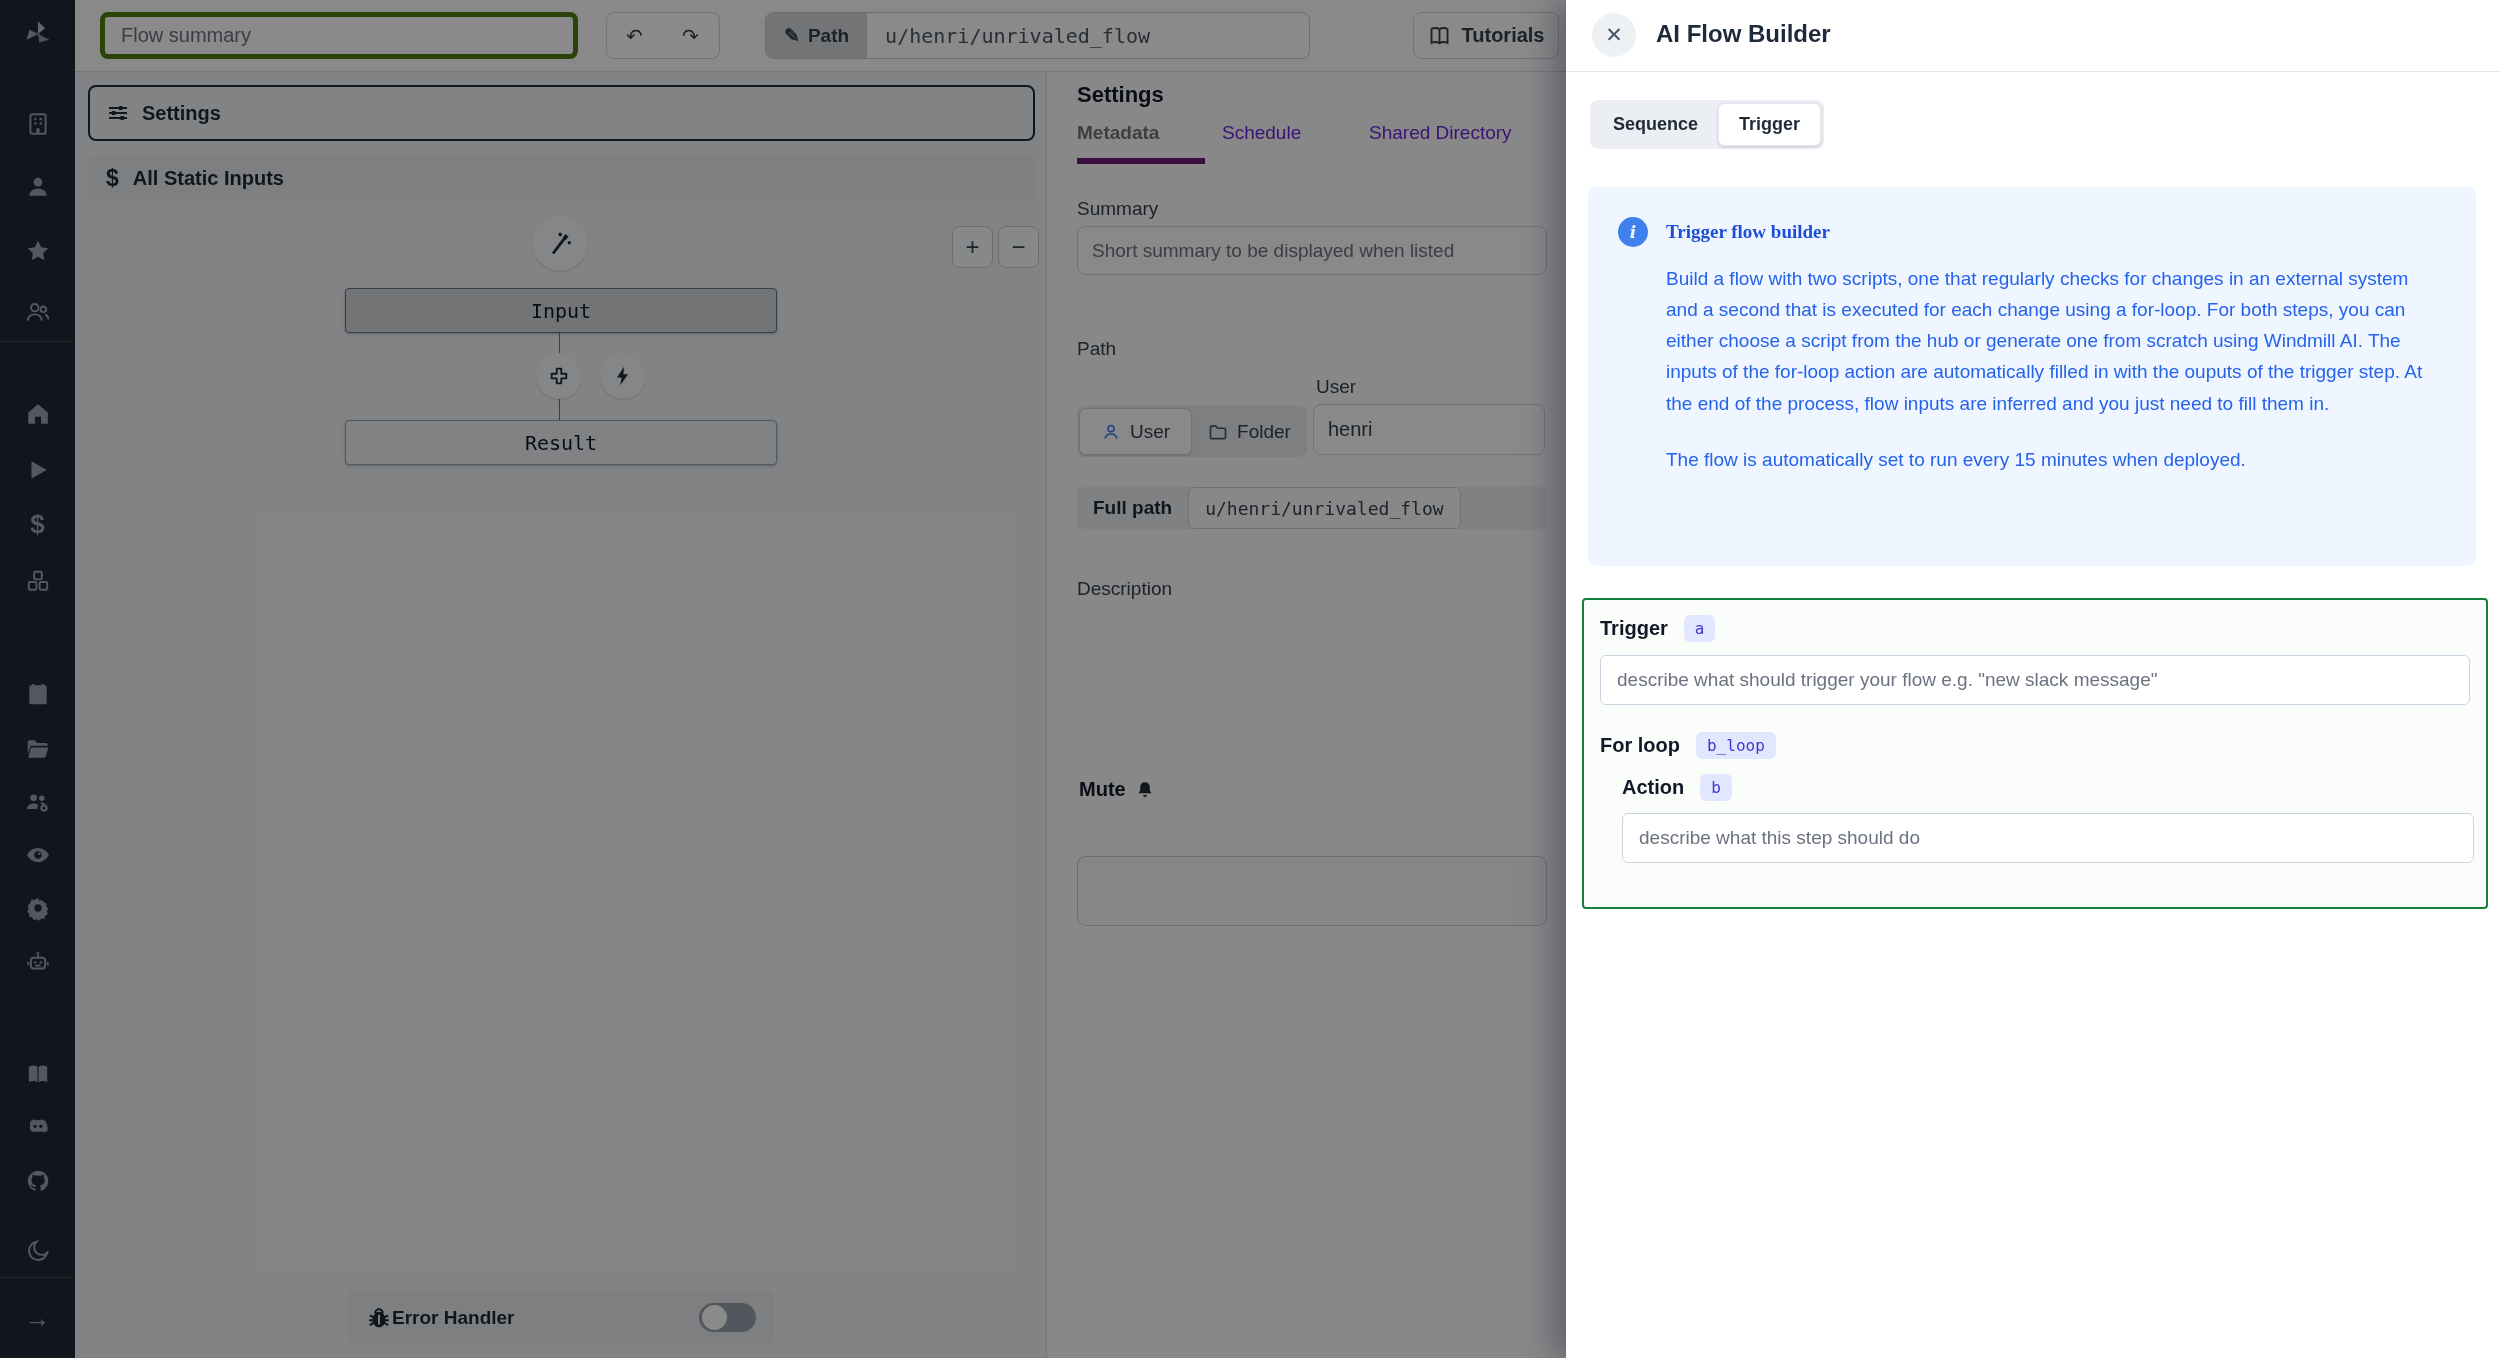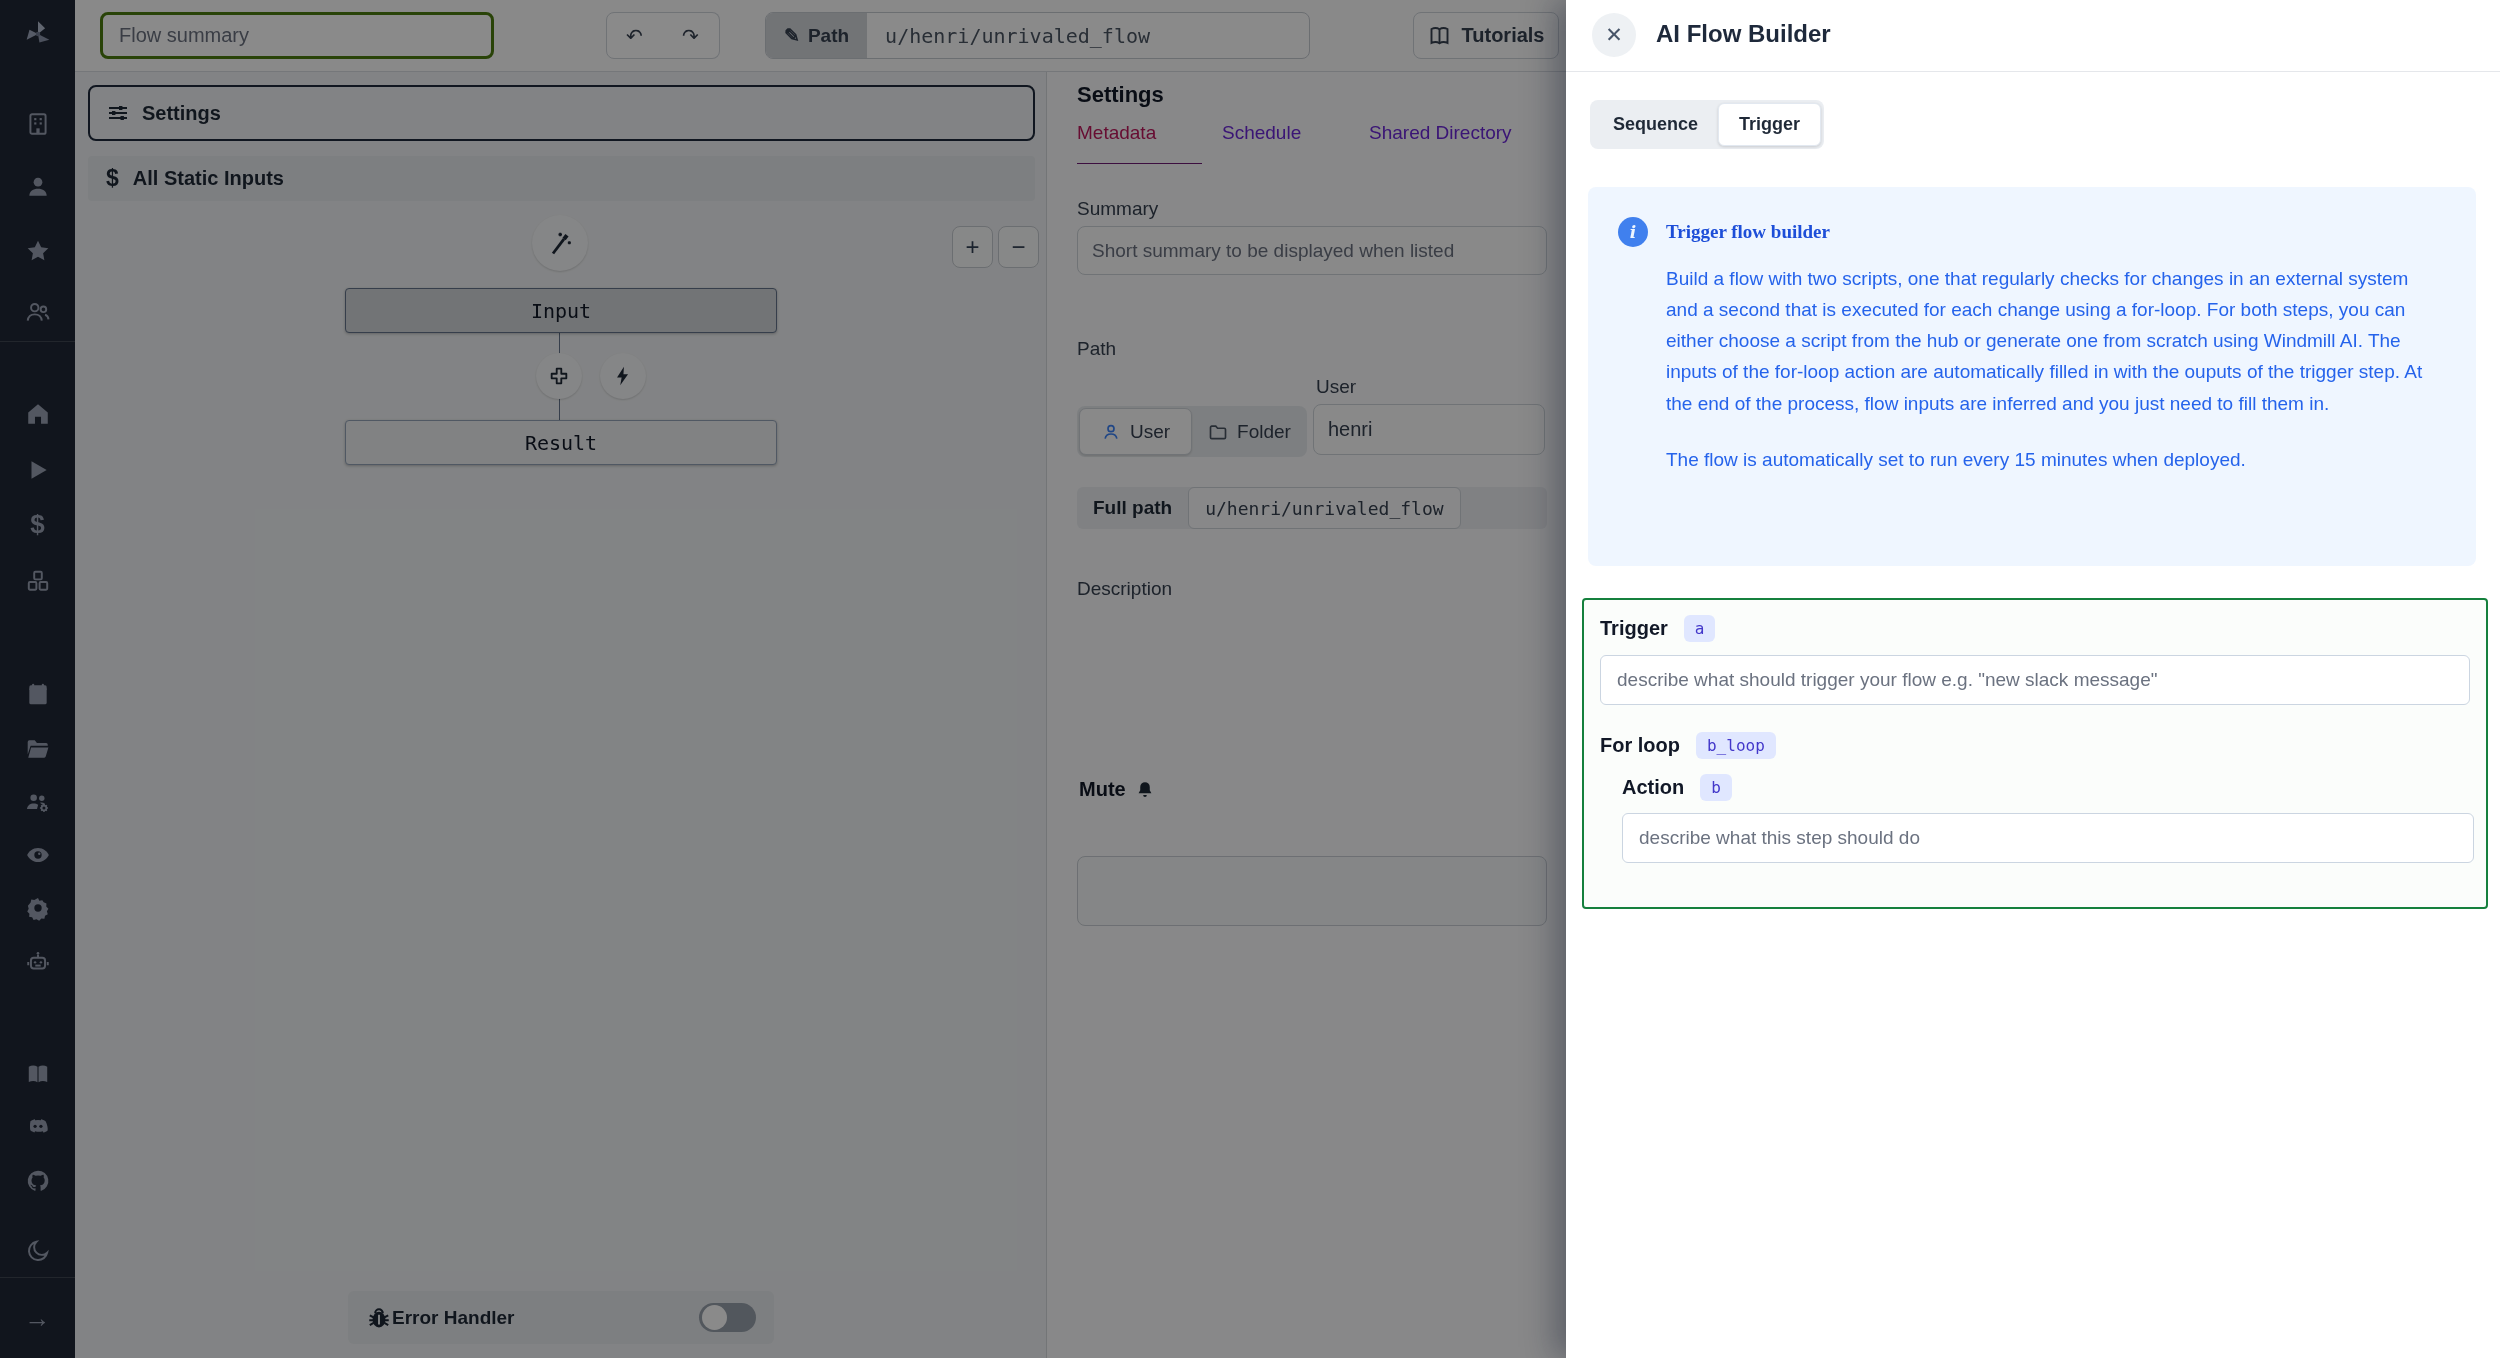--- a/index.html
+++ b/index.html
@@ -10,21 +10,21 @@
   .abs { position:absolute; }
 
   
   #sidebar { left:0; top:0; width:75px; height:1358px; background:#212836; z-index:1; }
   .sb-icon { position:absolute; left:24px; width:27px; height:27px; color:#9aa2b4; display:flex; align-items:center; justify-content:center; }
   .sb-icon svg { width:26px; height:26px; }
   .sb-div { position:absolute; left:0; width:75px; border-top:1px solid rgba(255,255,255,0.14); }
 
   
   #topbar { left:75px; top:0; width:2425px; height:72px; background:#fdfdfe; border-bottom:1px solid #d8dce1; z-index:1; }
-  .tb-input { position:absolute; left:25px; top:12px; width:394px; height:47px; border:3px solid #4d7c0f; border-radius:8px; background:#fff; padding:0 16px; font-size:20px; color:#374151; }
+  .tb-input { position:absolute; left:25px; top:12px; width:478px; height:47px; border:5px solid #4d7c0f; border-radius:8px; background:#fff; padding:0 16px; font-size:20px; color:#374151; }
   .tb-input::placeholder { color:#6b7280; }
   .tb-btn { position:absolute; top:12px; height:47px; background:#fff; border:1px solid #cfd4da; display:flex; align-items:center; justify-content:center; font-size:20px; color:#374151; cursor:pointer; }
   #undo-btn { left:531px; width:57px; border-radius:8px 0 0 8px; }
   #redo-btn { left:587px; width:58px; border-left:none; border-radius:0 8px 8px 0; }
   #path-group { position:absolute; left:690px; top:12px; height:47px; border:1px solid #c6cbd1; border-radius:8px; overflow:hidden; display:flex; background:#fff; }
   #path-chip { background:#d2d6db; display:flex; align-items:center; gap:8px; padding:0 18px; font-size:19px; font-weight:600; color:#374151; }
   #path-text { display:flex; align-items:center; padding:0 18px; width:442px; font-size:20px; color:#4b5563; }
   #tutorials-btn { left:1338px; width:146px; border-radius:8px; gap:10px; font-weight:600; }
 
   
@@ -43,21 +43,21 @@
   #zoom-in { left:877px; } #zoom-out { left:923px; }
   #error-bar { position:absolute; left:273px; top:1219px; width:426px; height:53px; background:#e7eaee; border-radius:6px; display:flex; align-items:center; padding:0 18px; }
   #error-bar .lbl { font-size:19px; font-weight:700; color:#1f2937; flex:1 0 auto; }
   .toggle { width:57px; height:29px; border-radius:15px; background:#98a1ac; position:relative; cursor:pointer; }
   .toggle .knob { position:absolute; left:3px; top:2px; width:25px; height:25px; border-radius:50%; background:#fff; }
 
   
   #metapanel { left:1046px; top:72px; width:520px; height:1286px; background:#fbfcfd; border-left:1px solid #d5d9dd; z-index:1; }
   #meta-title { position:absolute; left:30px; top:10px; font-size:22px; font-weight:700; color:#111827; }
   .mtab { position:absolute; top:50px; height:42px; display:flex; align-items:flex-start; font-size:19px; color:#6d28d9; cursor:pointer; }
-  .mtab.active { color:#be185d; font-weight:400; border-bottom:1px solid #701a75; }
+  .mtab.active { color:#737373; font-weight:700; border-bottom:6px solid #701a75; }
   #tab-metadata { left:30px; padding-right:46px; }
   #tab-schedule { left:175px; }
   #tab-shared { left:322px; }
   .fld-label { position:absolute; left:30px; font-size:19px; color:#374151; }
   .meta-input { position:absolute; left:30px; width:470px; height:49px; border:1px solid #cfd4da; border-radius:8px; background:#fdfdfe; padding:0 14px; font-size:19px; color:#374151; }
   .meta-input::placeholder { color:#6b7280; }
   #ownerkind { position:absolute; left:30px; top:334px; width:230px; height:51px; background:#e8ebee; border-radius:8px; display:flex; align-items:center; padding:2px; gap:2px; }
   .ok-btn { height:47px; border-radius:7px; display:flex; align-items:center; justify-content:center; gap:9px; font-size:19px; color:#374151; cursor:pointer; flex:1; }
   .ok-btn.sel { background:#fdfdfe; border:1px solid #d0d5db; box-shadow:0 1px 2px rgba(0,0,0,0.12); font-weight:500; }
   #user-lbl { left:269px; top:304px; }

